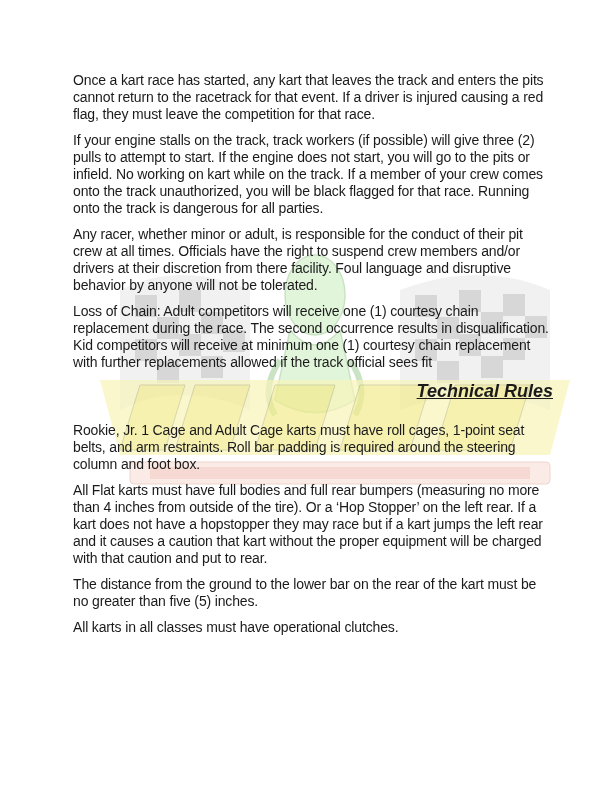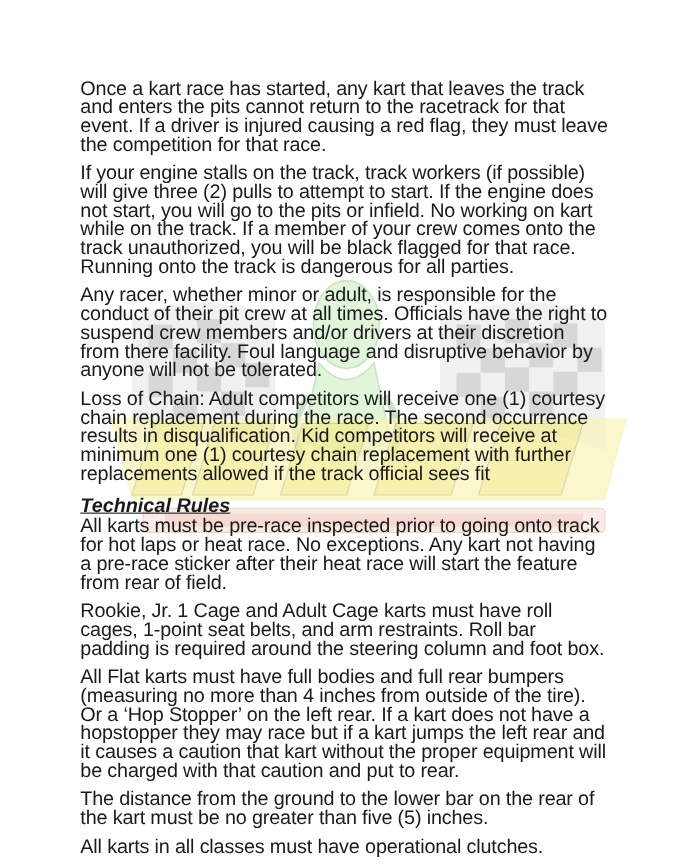--- a/index.html
+++ b/index.html
@@ -25,32 +25,33 @@
       z-index: 0;
     }
     .page {
       position: absolute;
       left: 73px;
       top: 72px;
       width: 480px;
       z-index: 1;
     }
     .para {
-      font-size: 18px;
+      font-size: 14px;
       line-height: 17px;
       margin: 0 0 9px 0;
       letter-spacing: -0.15px;
     }
     .heading {
       font-size: 18px;
       font-weight: bold;
       font-style: italic;
       text-decoration: underline;
-      margin: 2px 0 0 0;
+      margin: 2px 0 20px 0;
       line-height: 22px;
+      text-align: right;
     }
   </style>
 </head>
 <body>
 
 <div class="watermark">
   <svg width="470" height="245" viewBox="0 0 470 245" xmlns="http://www.w3.org/2000/svg">
 
     <g opacity="0.55">
       <path d="M20 40 Q80 10 150 40 L150 160 Q80 130 20 160 Z" fill="#e6e6e6"></path>
@@ -104,18 +105,17 @@
 </div>
 
 <div class="page">
   <p class="para">Once a kart race has started, any kart that leaves the track and enters the pits cannot return to the racetrack for that event. If a driver is injured causing a red flag, they must leave the competition for that race.</p>
   <p class="para">If your engine stalls on the track, track workers (if possible) will give three (2) pulls to attempt to start. If the engine does not start, you will go to the pits or infield. No working on kart while on the track.  If a member of your crew comes onto the track unauthorized, you will be black flagged for that race.  Running onto the track is dangerous for all parties.</p>
   <p class="para">Any racer, whether minor or adult, is responsible for the conduct of their pit crew at all times. Officials have the right to suspend crew members and/or drivers at their discretion from there facility. Foul language and disruptive behavior by anyone will not be tolerated.</p>
   <p class="para">Loss of Chain: Adult competitors will receive one (1) courtesy chain replacement during the race. The second occurrence results in disqualification.  Kid competitors will receive at minimum one (1) courtesy chain replacement with further replacements allowed if the track official sees fit</p>
 
   <h2 class="heading">Technical Rules</h2>
 
-  <p class="para">All karts must be pre-race inspected prior to going onto track for hot laps or heat race. No exceptions. Any kart not having a pre-race sticker after their heat race will start the feature from rear of field.</p>
   <p class="para">Rookie, Jr. 1 Cage and Adult Cage karts must have roll cages,  1-point seat belts, and arm restraints. Roll bar padding is required around the steering column and foot box.</p>
   <p class="para">All Flat karts must have full bodies and full rear bumpers (measuring no more than 4 inches from outside of the tire). Or a ‘Hop Stopper’ on the left rear. If a kart does not have a hopstopper they may race but if a kart jumps the left rear and it causes a caution that kart without the proper equipment will be charged with that caution and put to rear.</p>
   <p class="para">The distance from the ground to the lower bar on the rear of the kart must be no greater than five (5) inches.</p>
   <p class="para">All karts in all classes must have operational clutches.</p>
 </div>
 
 </body></html>

